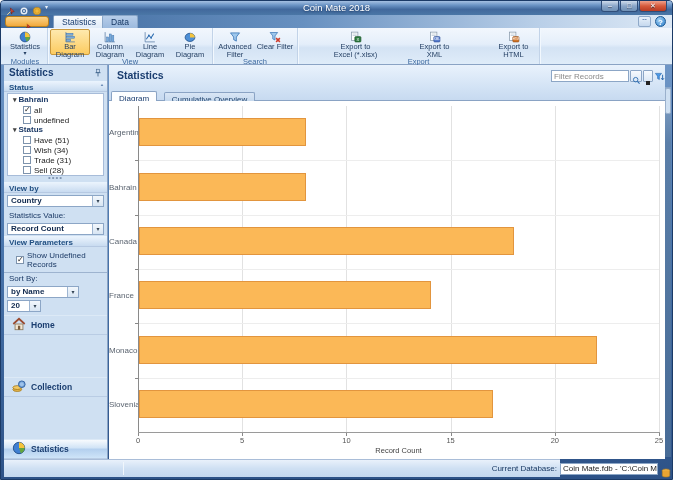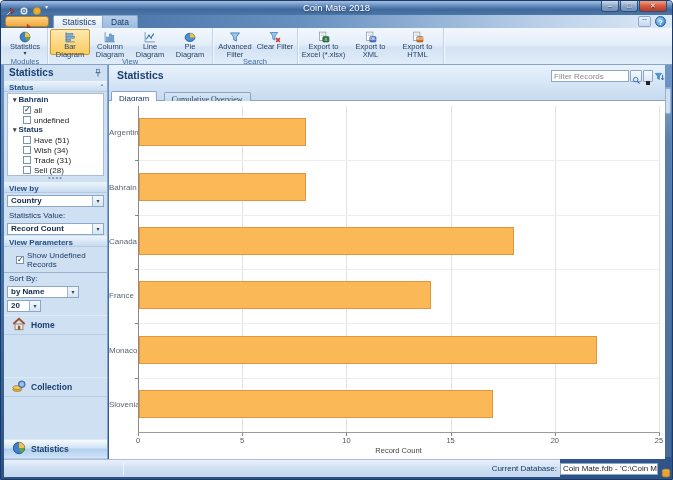--- a/index.html
+++ b/index.html
@@ -48,21 +48,21 @@
     border-bottom:1px solid #8aa3c4; display:flex; padding-left:2px; }
   .ribbon-group { position:relative; padding:1px 2px 0; border-right:1px solid #c2d3e8;
     box-shadow:1px 0 0 #f2f8fe; display:flex; flex-direction:column; }
   .rg-buttons { display:flex; height:26px; align-items:stretch; }
   .rbtn { width:40px; display:flex; flex-direction:column; align-items:center;
     font-size:7.5px; line-height:7.5px; color:#243f63; text-align:center; border:1px solid transparent;
     border-radius:2px; padding-top:1px; }
   .rbtn .ricon { height:12px; }
   .rbtn .ricon svg { width:12px; height:12px; }
   .rbtn.selected { background:linear-gradient(180deg,#fee9ae,#fccb60); border-color:#c9983c; }
-  .rbtn.wide { width:47px; }
+  .rbtn.wide { width:47px;margin-left:32px; }
   .rbtn .rarrow { font-size:6px; line-height:5px; color:#243f63; }
   .rg-label { font-size:7.5px; color:#3e6aa0; text-align:center; padding-top:2px; }
 
   
   .sidebar { position:absolute; left:3px; top:64px; width:104px; height:394px;
     background:#cfe0f2; border-right:1px solid #8aa3c4; font-size:8px; }
   .sb-title { height:16px; line-height:16px; padding-left:5px; font-weight:bold;
     font-size:10px; color:#1b3e70; position:relative; }
   .sb-title svg { position:absolute; right:4px; top:3px; width:10px; height:10px; }
   .sb-sec-header { height:11px; line-height:11px; padding-left:5px; color:#215083; font-weight:bold;
@@ -105,21 +105,21 @@
   .btn-search { right:23px; width:12px; }
   .btn-square { right:12px; width:10px; }
   .btn-square .sq { display:inline-block; width:4px; height:4px; background:#222; margin-top:3px; }
   .flt-icon { position:absolute; right:0; top:4px; width:11px; height:13px; border:none; background:none; }
   .flt-icon svg { width:11px; height:11px; }
   .tabs { position:absolute; left:0; top:22px; width:100%; height:14px;
     background:linear-gradient(180deg,#d3e3f5,#c7daf0); border-bottom:1px solid #8aa3c4; }
   .tab { display:inline-block; height:13px; line-height:13px; padding:0 7px; font-size:8px;
     margin-left:2px; border:1px solid #8aa3c4; border-bottom:none; border-radius:2px 2px 0 0; vertical-align:bottom; }
   .tab.active { background:#fdfeff; color:#1b3e70; height:14px; }
-  .tab.inactive { background:linear-gradient(180deg,#d9e6f5,#bcd2ea); color:#24466f;font-family:Liberation Serif, serif; }
+  .tab.inactive { background:linear-gradient(180deg,#d9e6f5,#bcd2ea); color:#24466f; }
   .chart-area { position:absolute; left:0; top:36px; right:0; bottom:2px; background:#fff; }
 
   
   .vgrid { position:absolute; width:1px; background:#e2e2e2; }
   .hgrid { position:absolute; height:1px; background:#ededed; }
   .ytick { position:absolute; width:3px; height:1px; background:#888; }
   .xtick { position:absolute; width:1px; height:3px; background:#888; }
   .yaxis { position:absolute; width:1px; background:#8a8a8a; }
   .xaxis { position:absolute; height:1px; background:#9a9a9a; }
   .bar { position:absolute; height:28px; border:1px solid #E2953E; background:#FBB857; }
@@ -289,20 +289,21 @@
             <span class="ricon"><svg viewBox="0 0 16 16">
                 <rect x="2" y="1.5" width="8.5" height="11" fill="#fff" stroke="#8899aa"></rect>
                 <rect x="3.5" y="3.5" width="5.5" height="1" fill="#b9c6d3"></rect>
                 <rect x="3.5" y="5.5" width="5.5" height="1" fill="#b9c6d3"></rect>
                 <rect x="6.5" y="7.5" width="8" height="7" rx="1" fill="#d2762a" stroke="#9c531a"></rect>
                 <text x="10.5" y="12.6" font-size="4" fill="#fff" text-anchor="middle">HTM</text>
               </svg></span>
             <span class="rlabel">Export to HTML</span>
           </div>
         </div>
+        <div class="rg-label">Export</div>
       </div>
     </div>
 
   <div class="sidebar">
     <div class="sb-title">
       <span>Statistics</span>
       <svg viewBox="0 0 16 16">
           <rect x="5.5" y="2" width="5" height="5.5" fill="#c9d9ec" stroke="#44688f"></rect>
           <path d="M4 7.5 H12 M8 7.5 V13.5" stroke="#44688f" stroke-width="1.4" fill="none"></path>
         </svg>

